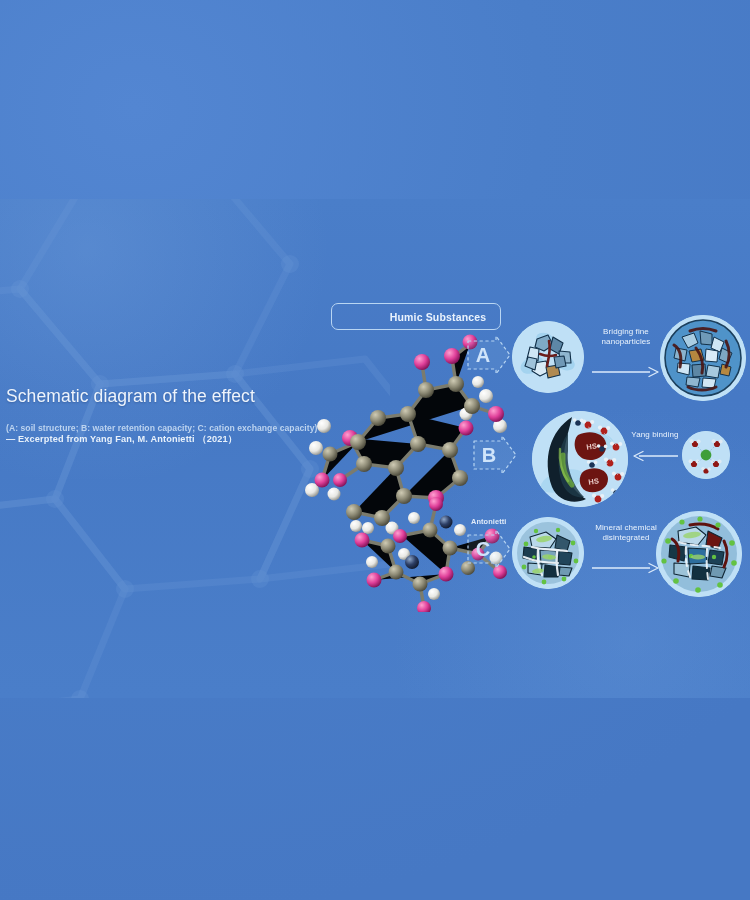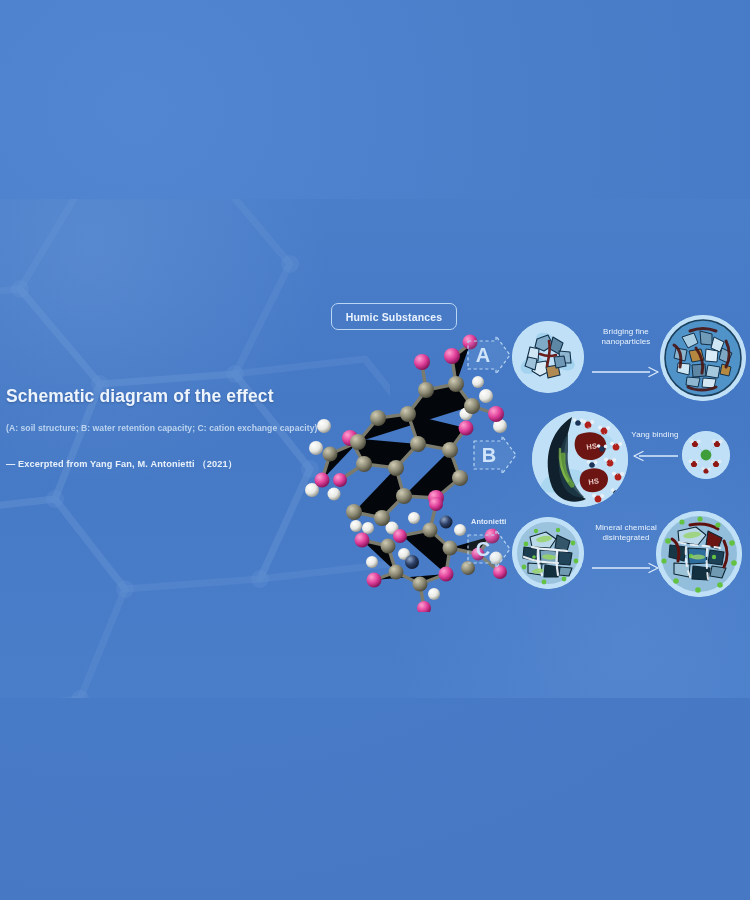--- a/index.html
+++ b/index.html
@@ -38,40 +38,40 @@
   }
   .glow-br{
     position:absolute;right:-160px;bottom:-180px;width:560px;height:470px;
     background:radial-gradient(circle at 50% 50%, rgba(108,156,220,.26), rgba(108,156,220,0) 65%);
     pointer-events:none;
   }
 
   
   .text-block{position:absolute;left:6px;top:385px;width:330px;}
   .title{
-    color:#eef4fc;font-size:17.5px;font-weight:bold;line-height:22px;
+    color:#eef4fc;font-size:17.5px;font-weight:normal;line-height:22px;
     letter-spacing:.1px;margin:0 0 8px 0;text-shadow:0 1px 2px rgba(20,50,100,.35);
   }
   .title div{white-space:nowrap;}
   .subtitle{
     margin-top:16px;color:#bcd3ef;font-size:8.6px;font-weight:bold;
     letter-spacing:.05px;white-space:nowrap;
   }
   .citation{
-    margin-top:25px;color:#e8f1fb;font-size:9.2px;font-weight:bold;letter-spacing:.15px;
+    color:#e8f1fb;font-size:9.2px;font-weight:bold;letter-spacing:.15px;
     white-space:nowrap;
   }
 
   
   .hs-chip{
     position:absolute;left:331px;top:303px;width:124px;height:25px;
     border:1.3px solid #b9d6f3;border-radius:7px;
     background:rgba(70,120,196,.25);
     display:flex;align-items:center;justify-content:center;
-    color:#eaf3fd;font-size:10.5px;font-weight:bold;letter-spacing:.15px;
+    color:#eaf3fd;font-size:10.5px;font-weight:bold;letter-spacing:.15px;padding-left:44px;
   }
 
   
   .molecule{position:absolute;left:300px;top:322px;width:210px;height:290px;}
   .molecule svg{display:block;}
 
   
   .row{position:absolute;}
 
   

